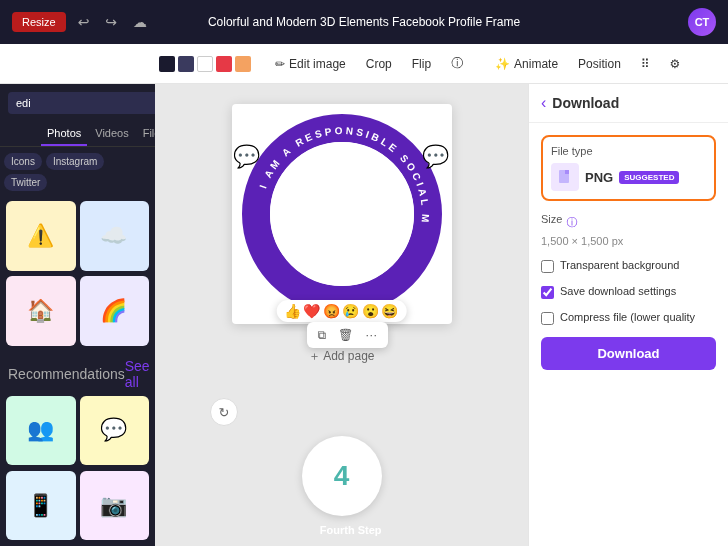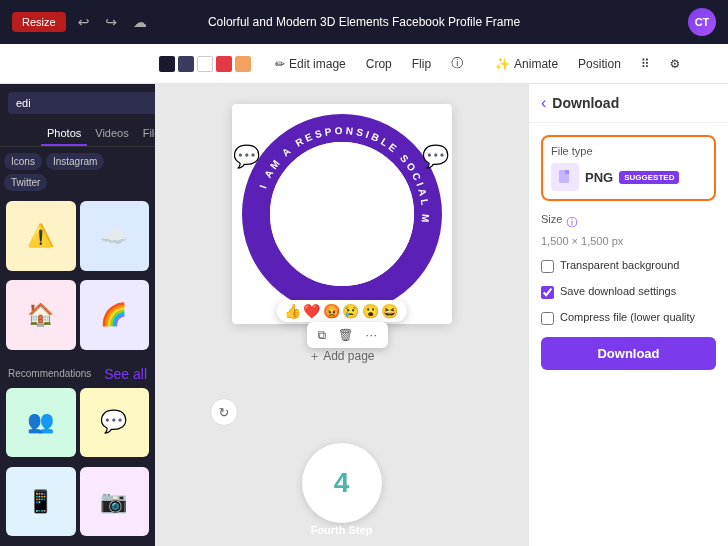--- a/index.html
+++ b/index.html
@@ -164,21 +164,21 @@
       font-size: 20px;
       cursor: pointer;
       overflow: hidden;
     }
     .recommendations-row {
       display: flex;
       justify-content: space-between;
       align-items: center;
       padding: 6px 8px 2px;
     }
-    .rec-label { color: #aaa; font-size: 10px; }
+    .rec-label { color: #aaa; font-size: 14px; }
     .see-all { color: #7c3aed; font-size: 14px; cursor: pointer; }
 
     
     .canvas-area {
       flex: 1;
       background: #e8e8e8;
       display: flex;
       flex-direction: column;
       align-items: center;
       justify-content: flex-start;
@@ -585,21 +585,21 @@
     <div class="bottom-wave">
       <svg viewBox="0 0 400 120" preserveAspectRatio="none" class="wave-svg">
         <path d="M0,60 C80,0 160,110 240,50 C320,-10 380,80 400,60 L400,120 L0,120 Z" fill="#f97316"></path>
       </svg>
     </div>
 
     <div class="step-circle">
       <div class="step-circle-inner">
         <div class="step-number">4</div>
       </div>
-      <div class="step-label" style="color:white; margin-top:1px;">Fourth Step</div>
+      <div class="step-label" style="color:white; margin-top:8px;text-align:right;">Fourth Step</div>
     </div>
 
     <div class="refresh-btn">↻</div>
   </div>
 
   <div class="right-panel">
     <div class="panel-header">
       <span class="panel-back">‹</span>
       <span class="panel-title">Download</span>
     </div>

